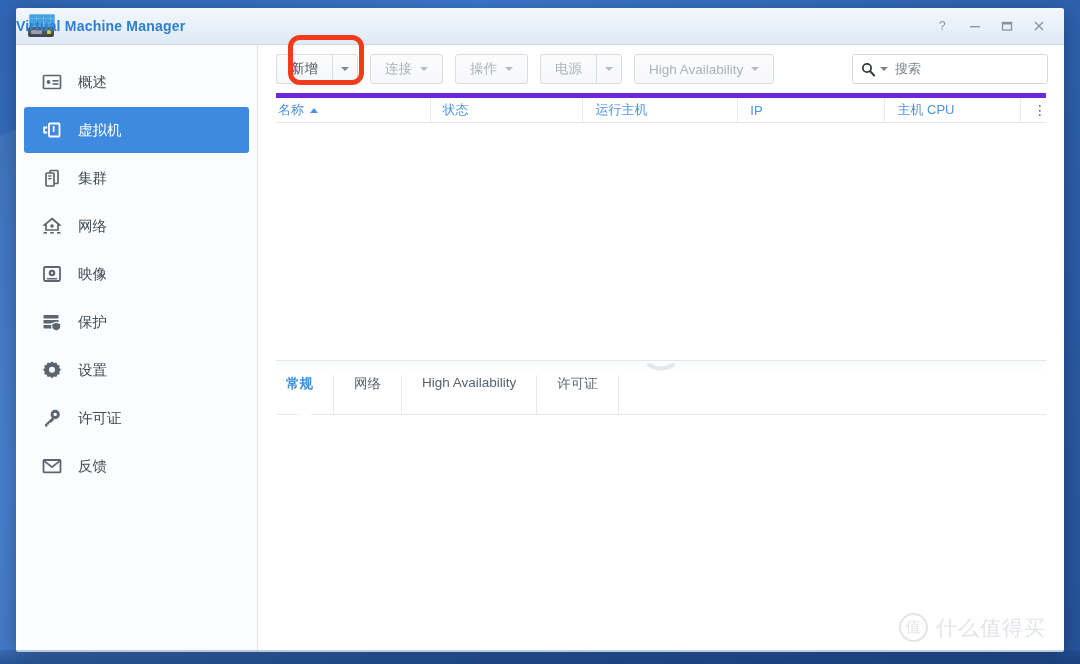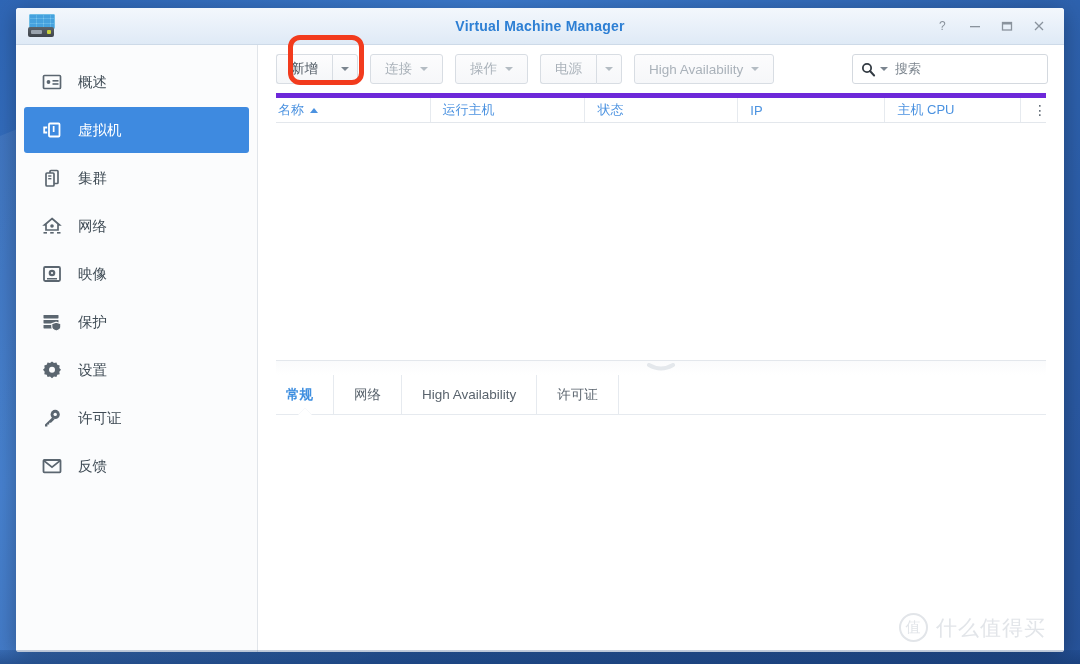--- a/index.html
+++ b/index.html
@@ -92,21 +92,20 @@
   }
   .app-icon .base:after {
     content:"";
     position:absolute; right:3px; top:3px;
     width:4px; height:4px;
     background:#c8d13a; border-radius:1px;
   }
   .win-title {
     position: absolute;
     left: 0; right: 0;
-    text-align: center;
     font-size: 14px;
     font-weight: bold;
     color: #2d7fd4;
     letter-spacing: 0.2px;
     pointer-events: none;
   }
   .win-controls {
     margin-left: auto;
     margin-right: 10px;
     display: flex;
@@ -321,21 +320,21 @@
     flex: 0 0 40px;
     display: flex;
     align-items: stretch;
     margin: 0 18px;
     border-bottom: 1px solid #e6eaef;
     box-sizing: border-box;
   }
   .tab {
     position: relative;
     display: flex;
-    align-items: center;
+    align-items: flex-start;
     padding: 0 20px;
     font-size: 13.5px;
     color: #5a646e;
     border-right: 1px solid #e6eaef;
     cursor: default;
     white-space: nowrap;
   }
   .tab:first-child { padding-left: 10px; }
   .tab.active { color: #3f8fe0; font-weight: bold; }
   .tab.active:after {
@@ -606,25 +605,25 @@
             <span class="search-text">搜索</span>
           </div>
 
         </div>
 
         <div class="table-head">
           <div class="th" style="width:160px">
             <span>名称</span>
             <span class="sort-asc"></span>
           </div>
+          <div class="th" style="width:158px">
+            <span>状态</span>
+          </div>
           <div class="th" style="width:160px">
             <span>运行主机</span>
-          </div>
-          <div class="th" style="width:158px">
-            <span>状态</span>
           </div>
           <div class="th" style="width:152px">
             <span>IP</span>
           </div>
           <div class="th" style="width:140px">
             <span>主机 CPU</span>
           </div>
           <div class="th th-menu">
             <span>⋮</span>
           </div>

